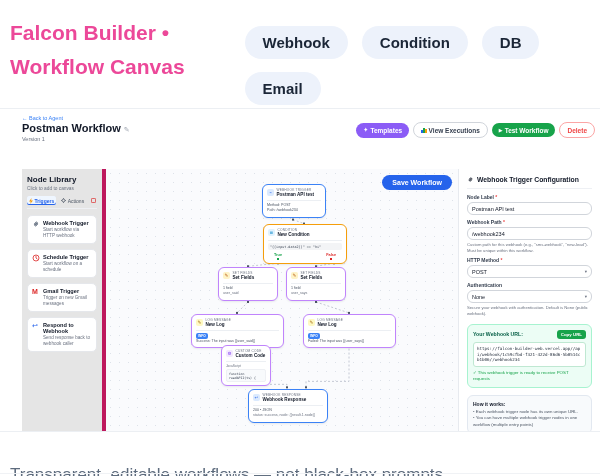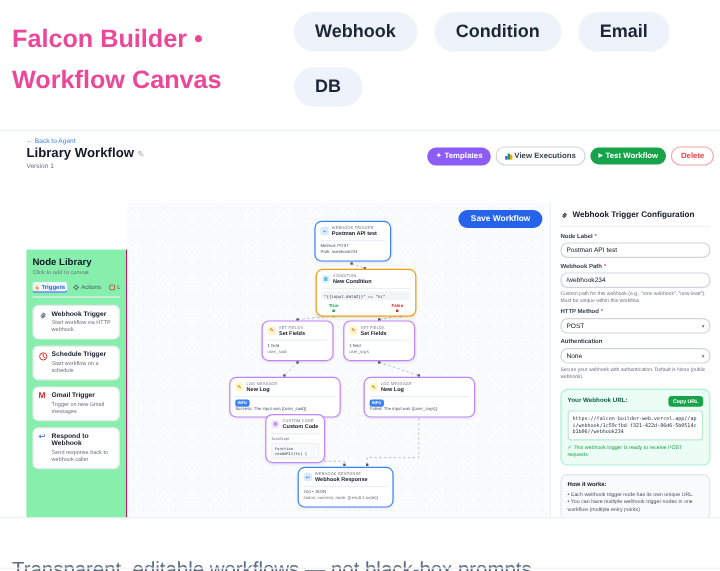--- a/index.html
+++ b/index.html
@@ -3,21 +3,21 @@
 <meta charset="utf-8">
 <style>
   * { margin:0; padding:0; box-sizing:border-box; }
   body { width:600px; height:476px; background:#fff;
          font-family:"Liberation Sans","DejaVu Sans",sans-serif; }
   .page { position:relative; width:600px; height:476px; background:#fff; overflow:hidden; }
 
   
   .hero { position:absolute; left:10px; top:10px; right:6px; display:flex; justify-content:space-between; }
   .hero-title { font-size:21px; font-weight:800; color:#ec4899; line-height:34px; padding-top:6px; width:235px; }
-  .pills { width:350px; display:flex; flex-wrap:wrap; gap:13px 14px; align-content:flex-start; }
+  .pills { width:350px; display:flex; flex-wrap:wrap; gap:13px 14px; align-content:flex-start;margin-top:16px; }
   .pill { background:#edf2fb; color:#1b2637; font-weight:700; font-size:15px;
           padding:8px 18px; border-radius:22px; white-space:nowrap; }
 
   
   .app-frame { position:absolute; left:0; top:108px; width:600px; height:324px; background:#fff;
                border-top:1px solid #eceff3; border-bottom:1px solid #eceff3; }
   .topbar { position:absolute; left:22px; right:0; top:0; height:60px; }
   .back-link { position:absolute; left:0; top:6px; font-size:5.5px; color:#3b82f6; }
   .wf-title { position:absolute; left:0; top:13px; font-size:11px; font-weight:800; color:#111827; }
   .wf-title .pencil { font-size:7px; color:#9ca3af; font-weight:400; margin-left:3px; }
@@ -30,21 +30,21 @@
   .tbtn.danger { background:#fff; color:#ef4444; border:1px solid #fca5a5; }
   .mini-bars { display:flex; align-items:flex-end; gap:0.5px; height:5px; }
   .mini-bars i { display:block; width:1.5px; }
   .mini-bars i:nth-child(1){height:3px;background:#2563eb;}
   .mini-bars i:nth-child(2){height:5px;background:#17a34a;}
   .mini-bars i:nth-child(3){height:4px;background:#f59e0b;}
 
   .app-body { position:absolute; left:22px; right:0; top:60px; bottom:0; display:flex; }
 
   
-  .sidebar { width:84px; border-right:1px solid #be185d; padding:6px 5px; background:#86efac;margin-top:39px; }
+  .sidebar { width:84px; border-right:4px solid #be185d; padding:6px 5px; background:#e5e5e5; }
   .sb-title { font-size:8px; font-weight:800; color:#111827; }
   .sb-sub { font-size:4.8px; color:#6b7280; margin:2px 0 5px; }
   .sb-tabs { display:flex; gap:3px; border-bottom:1px solid #eef0f4; padding-bottom:3px; margin-bottom:6px; overflow:hidden; }
   .sb-tab { font-size:5px; color:#4b5563; display:flex; gap:1.5px; align-items:center; white-space:nowrap; padding:1.5px 2px; border-radius:2px; }
   .sb-tab.active { color:#2563eb; background:#eff6ff; font-weight:700; box-shadow:inset 0 -1px 0 #2563eb; }
   .sb-card { border:1px solid #e5e7eb; border-radius:5px; padding:4px; margin-bottom:5px; display:flex; gap:3px; background:#fff; }
   .sb-card .ic { flex:0 0 auto; width:8px; }
   .sb-card h4 { font-size:5.6px; font-weight:700; color:#111827; }
   .sb-card p { font-size:4.6px; color:#6b7280; line-height:1.3; margin-top:1px; }
 
@@ -114,31 +114,31 @@
 <div class="page">
 
   <header class="hero">
     <h1 class="hero-title">
       <span>Falcon Builder •</span><br>
       <span>Workflow Canvas</span>
     </h1>
     <div class="pills">
       <span class="pill">Webhook</span>
       <span class="pill">Condition</span>
+      <span class="pill">DB</span>
       <span class="pill">Email</span>
-      <span class="pill">DB</span>
     </div>
   </header>
 
   <div class="app-frame">
 
     <div class="topbar">
       <a class="back-link"><span>←</span> <span>Back to Agent</span></a>
       <div class="wf-title">
-        <span>Library Workflow</span><span class="pencil">✎</span>
+        <span>Postman Workflow</span><span class="pencil">✎</span>
       </div>
       <div class="version">Version 1</div>
       <div class="topbar-btns">
         <span class="tbtn purple">
             <span>✦</span>
             <span>Templates</span>
           </span>
         <span class="tbtn white">
             <span class="mini-bars">
               <i></i>

